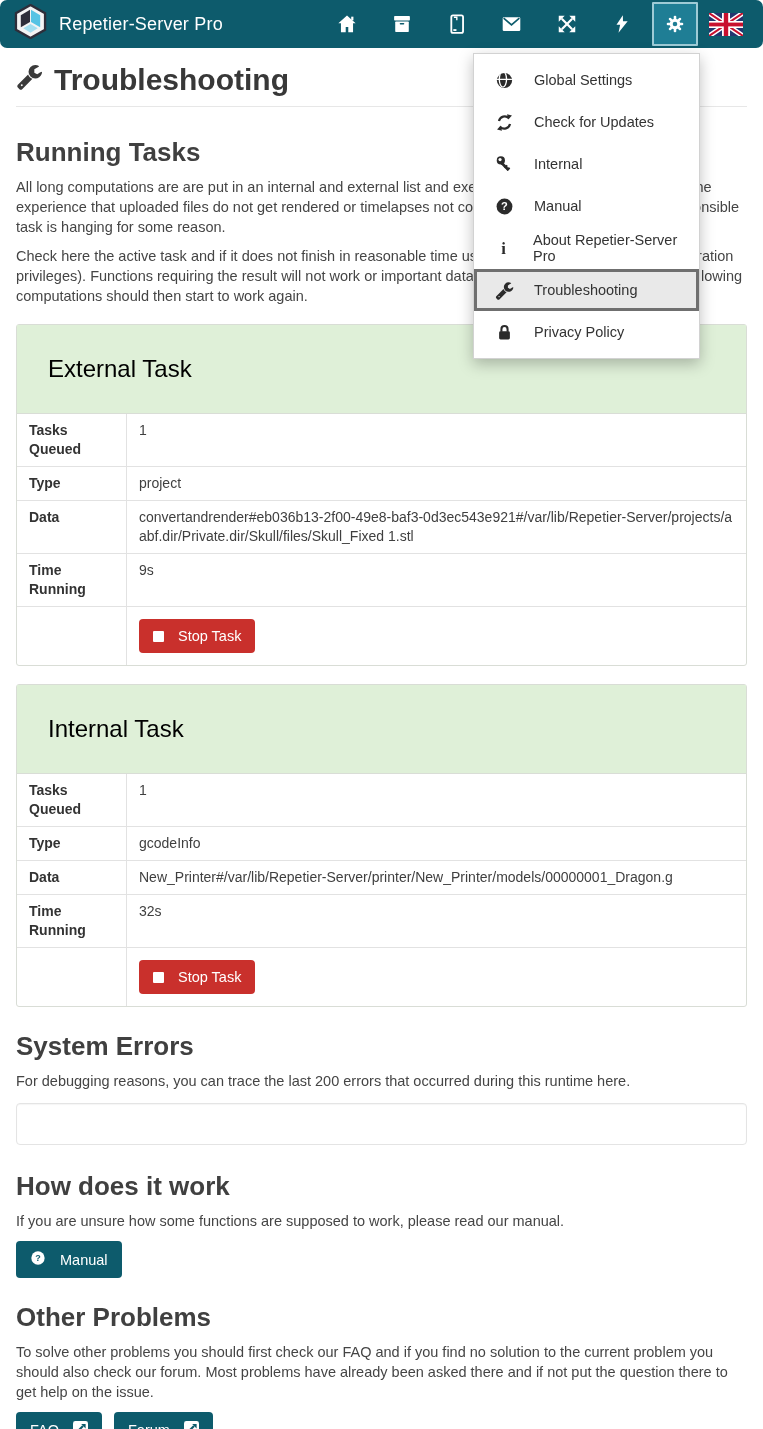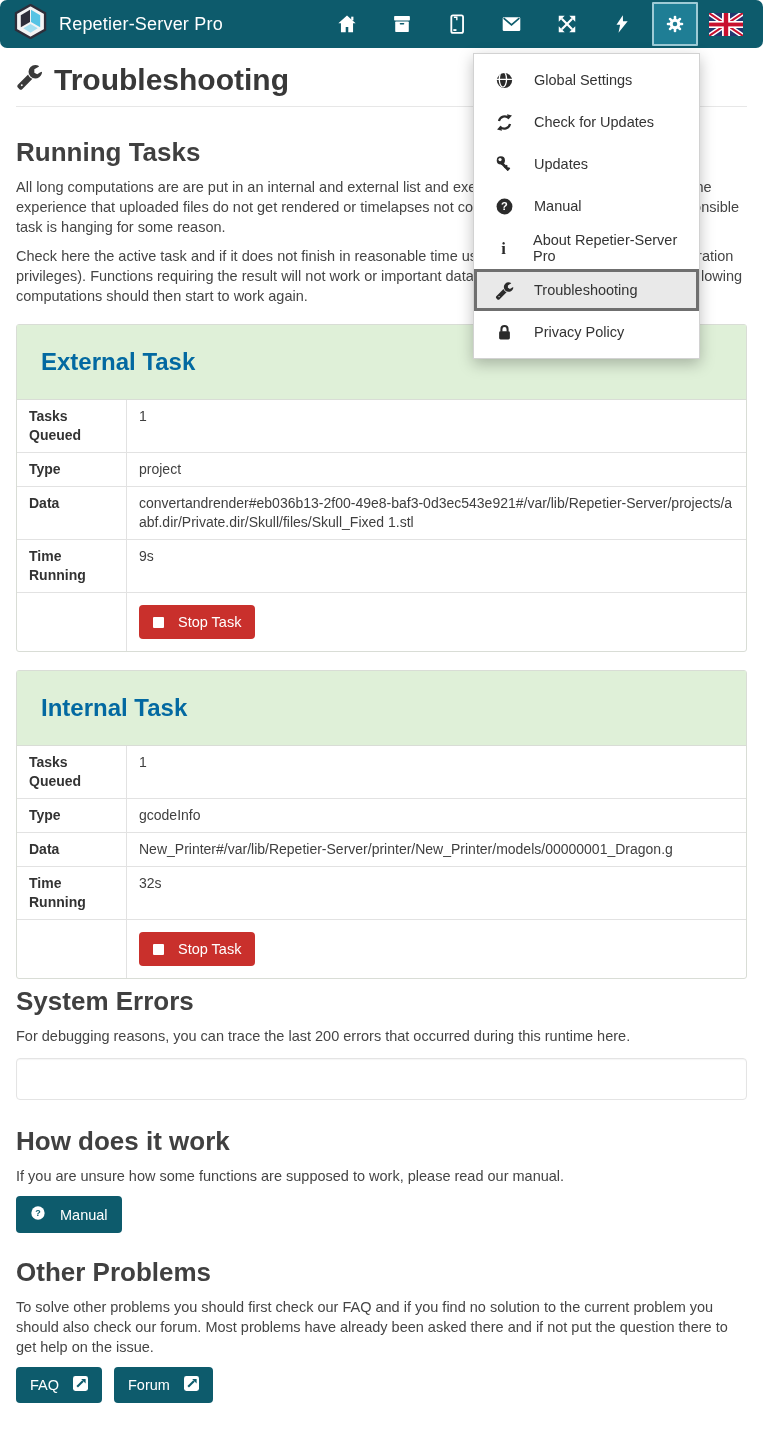--- a/index.html
+++ b/index.html
@@ -15,28 +15,28 @@
   .nav-btn{width:55px;height:46px;display:flex;align-items:center;justify-content:center;cursor:pointer;}
   .nav-btn.active{width:46px;height:44px;background:#1f7e95;border:2px solid #9ecbd6;
     box-sizing:border-box;border-radius:1px;margin:0 3px;}
   .nav-btn.flag{width:50px;}
   
   .content{padding:0 16px;}
   h1{font-size:30px;color:#383838;margin:15px 0 9px;display:flex;align-items:center;gap:11px;font-weight:bold;}
   .rule{border:none;border-top:1px solid #e7e7e7;margin:0;}
   h2{font-size:26px;color:#404040;font-weight:bold;margin:0;}
   .h2-run{margin:30px 0 4px;}
-  .h2-sys{margin:7px 0 2px;}
+  .h2-sys{margin:24px 0 2px;}
   .h2-how{margin:26px 0 2px;}
   .h2-other{margin:24px 0 2px;}
   p{font-size:14.5px;line-height:20px;margin:9px 0;color:#454545;}
   
   .panel{border:1px solid #d9ddd6;border-radius:3px;margin:18px 0 4px;}
   .panel-heading{background:#dff0d8;padding:14px 15px;border-bottom:1px solid #d9ddd6;}
-  .panel-heading h3{margin:9px;font-size:24px;font-weight:bold;color:#0369a1;}
+  .panel-heading h3{margin:16px;font-size:24px;font-weight:normal;color:#000000;}
   table.kv{width:100%;border-collapse:collapse;font-size:14px;}
   .kv td{padding:7px 12px;vertical-align:top;border-top:1px solid #e2e2e2;line-height:19px;color:#3f3f3f;}
   .kv tr:first-child td{border-top:none;}
   .kv td.lbl{width:85px;font-weight:bold;border-right:1px solid #e2e2e2;color:#333;}
   .kv td.val{word-break:break-all;}
   
   .btn{display:inline-flex;align-items:center;gap:14px;border:none;border-radius:4px;
     padding:9px 14px;font-size:14.5px;font-family:inherit;cursor:pointer;}
   .btn-danger{background:#c9302c;color:#fff;margin:5px 0;}
   .btn-teal{background:#0d5b6c;color:#fff;}
@@ -318,21 +318,21 @@
       <svg width="19" height="19" viewBox="0 0 24 24">
         <g fill="#2b2b2b">
           <circle cx="7.4" cy="6.8" r="5.2"></circle>
           <rect x="9.2" y="8.6" width="13" height="3.4" rx="1" transform="rotate(45 9.2 8.6)"></rect>
           <rect x="14.6" y="12.2" width="2.4" height="4.6" transform="rotate(45 14.6 12.2)"></rect>
           <rect x="17.6" y="15.2" width="2.4" height="4.6" transform="rotate(45 17.6 15.2)"></rect>
         </g>
         <circle cx="6.4" cy="5.8" r="2" fill="#fff"></circle>
       </svg>
     </span>
-    <span>Updates</span>
+    <span>Internal</span>
   </div>
   <div class="menu-item">
     <span class="mi-icon">
       <svg width="19" height="19" viewBox="0 0 24 24">
         <circle cx="12" cy="12" r="10" fill="#2b2b2b"></circle>
         <text x="12" y="17" text-anchor="middle" font-size="14" font-weight="bold" fill="#fff" font-family="Liberation Sans, sans-serif">?</text>
       </svg>
     </span>
     <span>Manual</span>
   </div>

